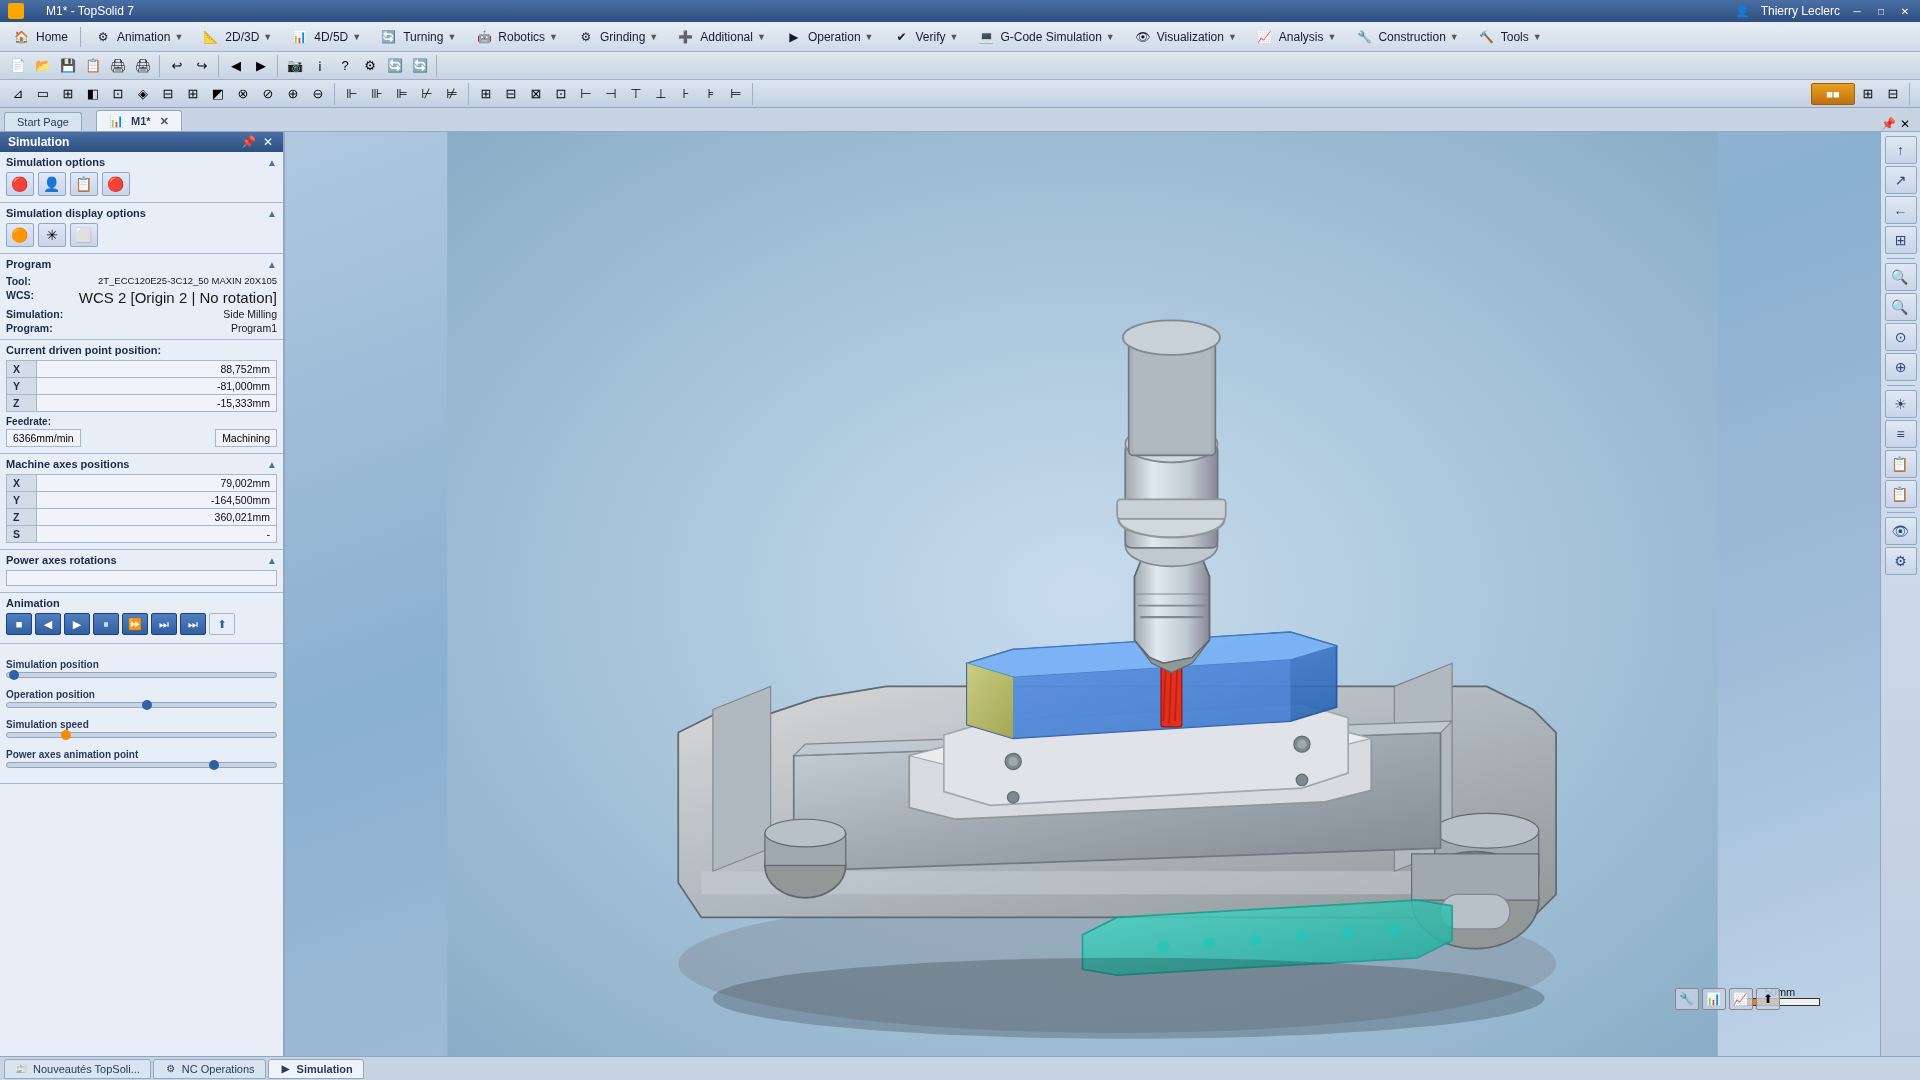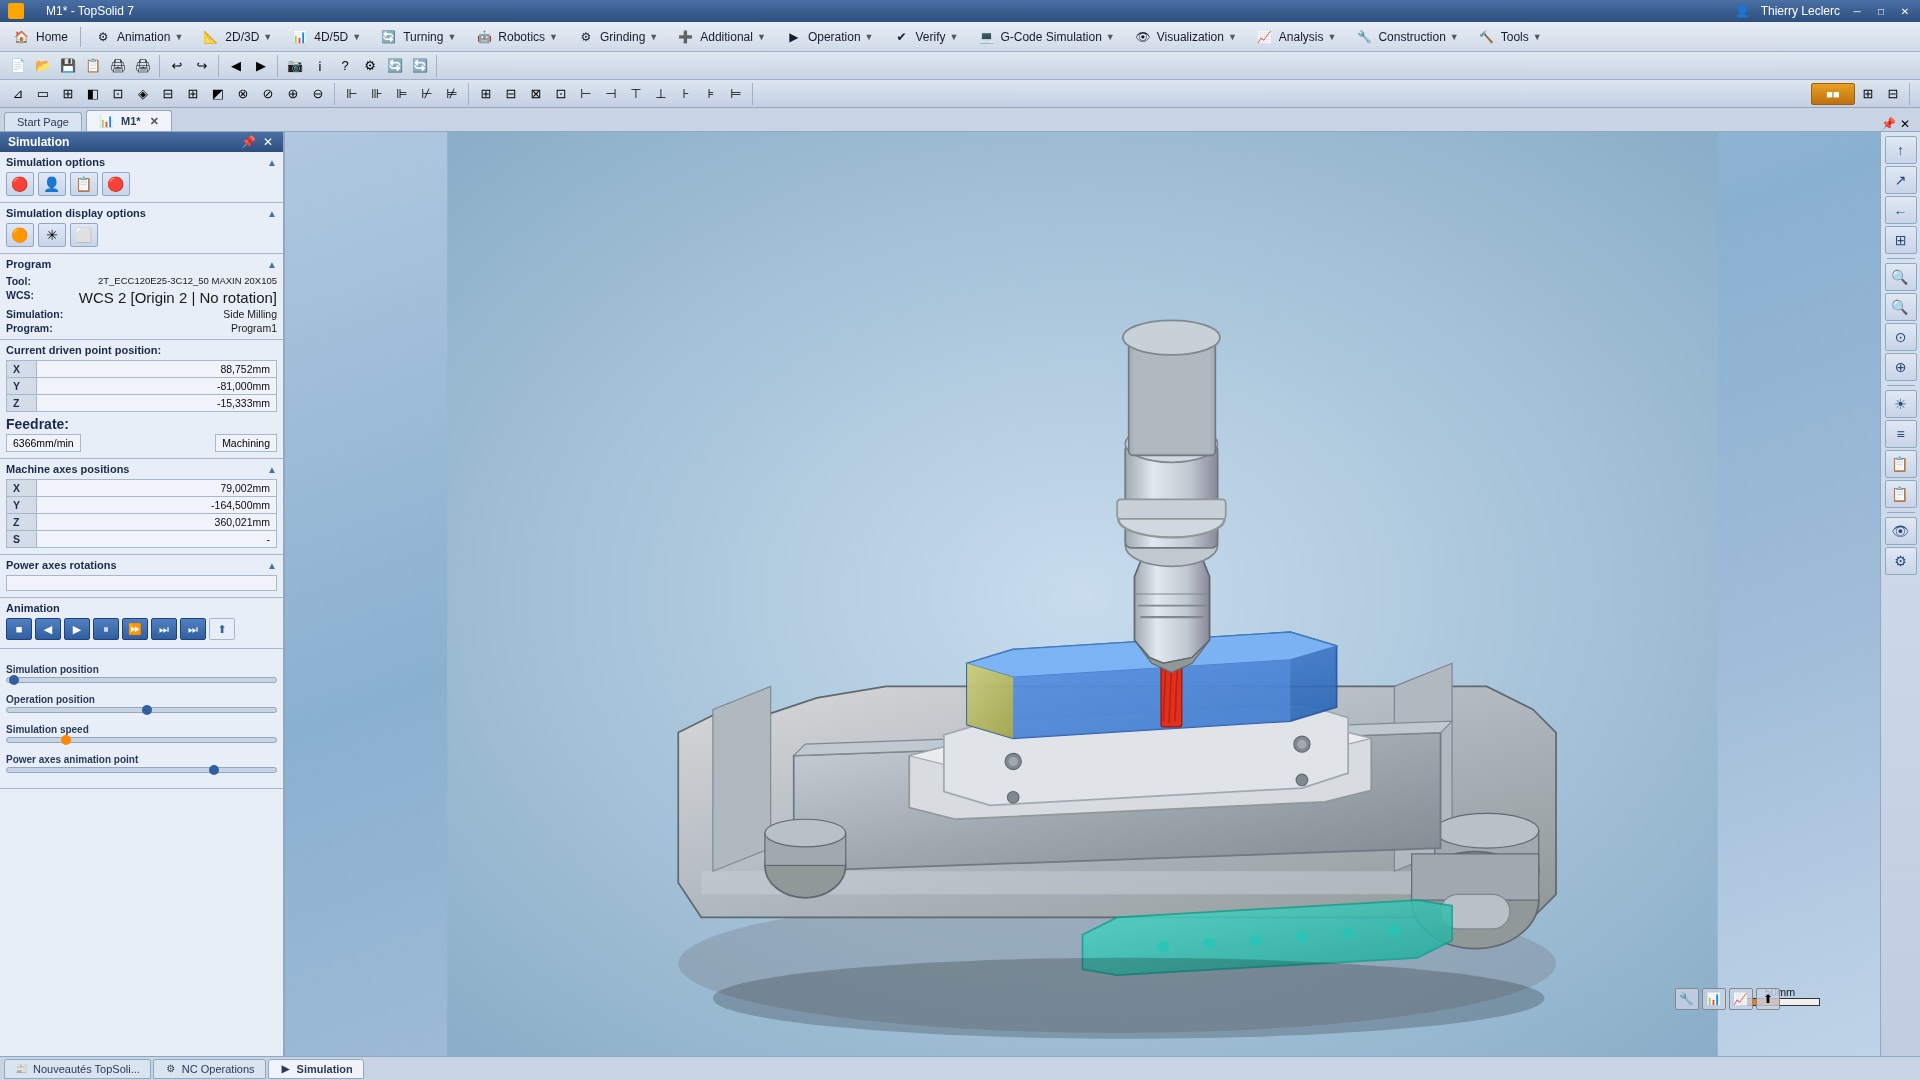--- a/index.html
+++ b/index.html
@@ -76,21 +76,21 @@
       border-bottom: 1px solid #90a8c0;
     }
 
     
     #tab-bar {
       height: 24px;
       background: #c8d4e4;
       display: flex;
       align-items: flex-end;
       padding: 0 4px;
-      gap: 4px;
+      gap: 14px;
       border-bottom: 1px solid #90a8c0;
     }
     .tab {
       padding: 3px 12px;
       background: #d8e4f0;
       border: 1px solid #90a8c0;
       border-bottom: none;
       border-radius: 3px 3px 0 0;
       cursor: pointer;
       font-size: 11px;
@@ -572,21 +572,21 @@
             <td class="coord-val">-81,000mm</td>
           </tr>
           <tr>
             <td class="coord-axis">Z</td>
             <td class="coord-val">-15,333mm</td>
           </tr>
         </tbody>
           </table>
 
         <div style="margin-top:4px;">
-          <div style="font-weight:bold; font-size:14px; color:#1a2a4a;">Feedrate:</div>
+          <div style="font-weight:bold; font-size:10px; color:#1a2a4a;">Feedrate:</div>
           <div class="feedrate-row">
             <span class="feedrate-val">6366mm/min</span>
             <span class="feedrate-val">Machining</span>
           </div>
         </div>
       </div>
 
       <div class="panel-section">
         <div class="section-header">
           <span>Machine axes positions</span>

